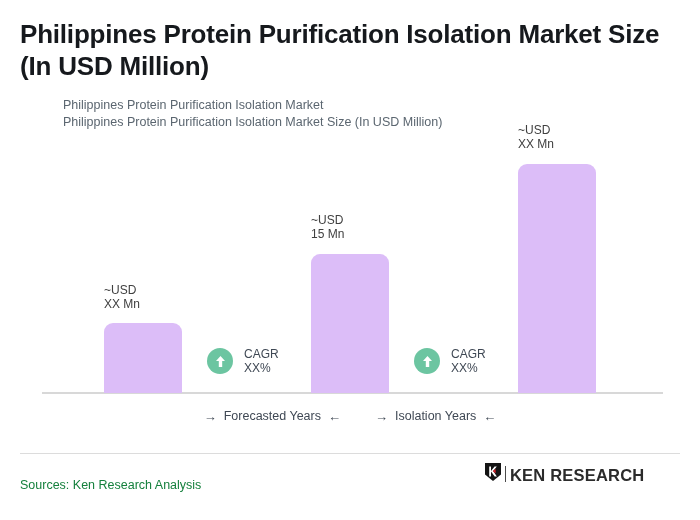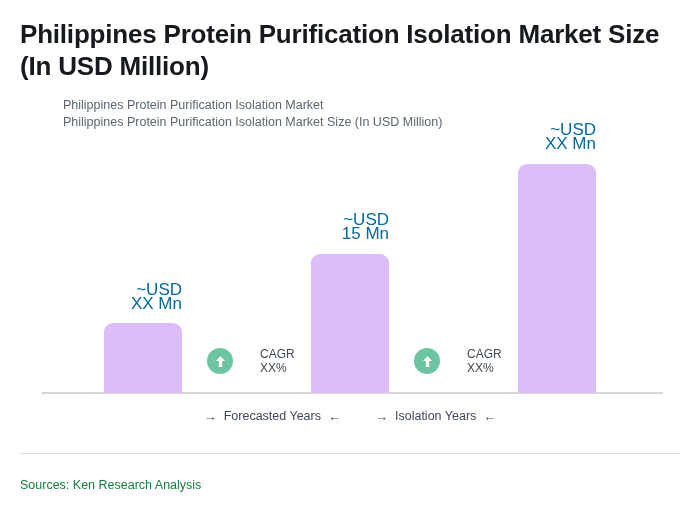--- a/index.html
+++ b/index.html
@@ -66,33 +66,32 @@
     background: #d8d8d8;
   }
   .bar {
     position: absolute;
     bottom: 2px;
     background: #dcbdf8;
     border-radius: 9px 9px 0 0;
   }
   .bar-value {
     position: absolute;
-    text-align: right;
-    font-size: 17px;
+    text-align: left;
+    font-size: 12px;
     line-height: 14px;
-    color: #0369a1;
+    color: #404040;
     white-space: pre-line;
   }
 
   
   .cagr-group {
     position: absolute;
     display: flex;
     align-items: center;
-    gap: 16px;
   }
   .cagr-circle {
     width: 26px;
     height: 26px;
     border-radius: 50%;
     background: #6cc5a1;
     display: flex;
     align-items: center;
     justify-content: center;
     flex: none;
@@ -231,14 +230,26 @@
       <span class="year-arrow">→</span>
       <span>Isolation Years</span>
       <span class="year-arrow">←</span>
     </div>
   </div>
 
   <div id="footer-divider"></div>
 
   <div id="sources-text">Sources: Ken Research Analysis</div>
 
+  <div id="brand-logo">
+    <span>
+      <svg width="18" height="20" viewBox="0 0 18 20" aria-hidden="true">
+        <path d="M1 1 H17 V12.5 L9 19 L1 12.5 Z" fill="#141414"></path>
+        <path d="M5.2 4.6 H7.0 V9.0 L10.6 4.6 H12.8 L9.2 9.0 L12.9 14.4 H10.7 L7.0 9.6 V14.4 H5.2 Z" fill="#ffffff"></path>
+        <path d="M11.6 7.0 L8.6 9.1 L11.6 11.2 Z" fill="#d22128"></path>
+      </svg>
+    </span>
+    <span id="brand-divider"></span>
+    <span id="brand-wordmark">KEN RESEARCH</span>
+
+  </div>
 
 </div>
 
 </body></html>

